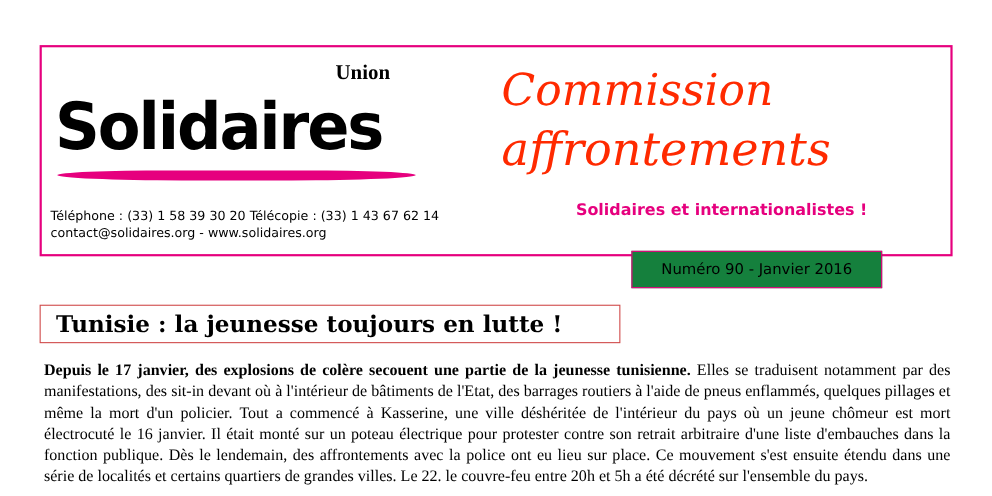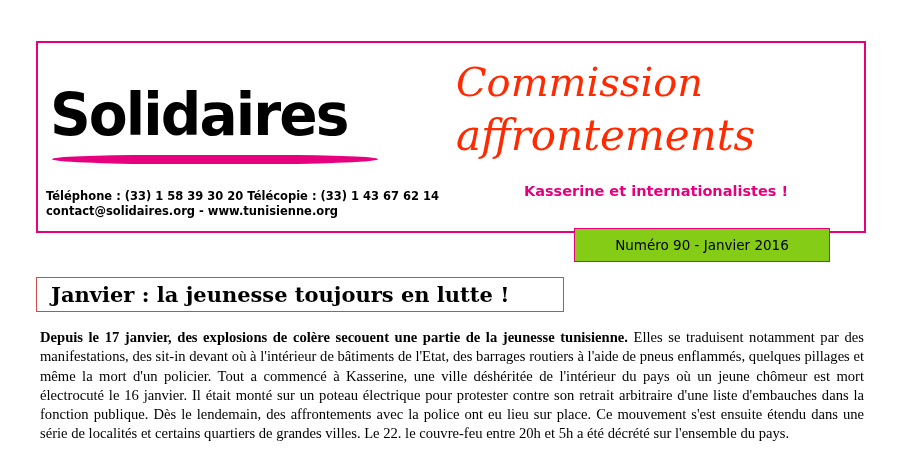--- a/index.html
+++ b/index.html
@@ -79,21 +79,21 @@
   .contact {
     position: absolute;
     left: 8px;
     top: 146px;
     font-family: "DejaVu Sans", sans-serif;
     font-size: 11.5px;
     line-height: 15px;
     font-weight: bold;
     color: #000;
   }
-  .contact .line2, .contact .line3 { font-weight: bold; }
+  .contact .line2, .contact .line3 { font-weight: normal; }
 
   .commission {
     position: absolute;
     left: 418px;
     top: 12px;
     width: 400px;
     font-family: "DejaVu Serif", serif;
     font-style: italic;
     font-weight: normal;
     color: #ff2a00;
@@ -113,25 +113,25 @@
     font-weight: bold;
     font-size: 14.5px;
     color: #e6007e;
   }
 
   
   .numero-box {
     position: absolute;
     left: 574px;
     top: 228px;
-    width: 256px;
+    width: 228px;
     height: 34px;
     border: 1px solid #e6007e;
     box-sizing: border-box;
-    background: #84cc16;
+    background: #15803d;
     display: flex;
     align-items: center;
     justify-content: center;
   }
   .numero-text {
     font-family: "DejaVu Sans", sans-serif;
     font-size: 13.5px;
     color: #000;
   }
 
@@ -172,43 +172,44 @@
 </style>
 </head>
 <body>
 
 <div class="page">
 
   <div class="header-box">
 
     <div class="logo-block">
       <div class="logo-union">
+        <span class="l1">Union</span>
       </div>
       <div class="logo-word">Solidaires</div>
       <div class="logo-underline"></div>
     </div>
 
     <div class="contact">
       <div class="line2">Téléphone : (33) 1 58 39 30 20 Télécopie : (33) 1 43 67 62 14</div>
-      <div class="line3">contact@solidaires.org - www.tunisienne.org</div>
+      <div class="line3">contact@solidaires.org - www.solidaires.org</div>
     </div>
 
     <div class="commission">
       <span>Commission</span>
       <span class="l2">affrontements</span>
     </div>
 
-    <div class="slogan">Kasserine et internationalistes !</div>
+    <div class="slogan">Solidaires et internationalistes !</div>
   </div>
 
   <div class="numero-box">
     <span class="numero-text">Numéro 90 - Janvier 2016</span>
   </div>
 
   <div class="title-box">
-    <span class="title-text">Janvier : la jeunesse toujours en lutte !</span>
+    <span class="title-text">Tunisie : la jeunesse toujours en lutte !</span>
   </div>
 
   <div class="article">
     <b>Depuis le 17 janvier, des explosions de colère secouent une partie de la jeunesse tunisienne.</b><span> Elles se traduisent notamment par des manifestations, des sit-in devant où à l'intérieur de bâtiments de l'Etat, des barrages routiers à l'aide de pneus enflammés, quelques pillages et même la mort d'un policier. Tout a commencé à Kasserine, une ville déshéritée de l'intérieur du pays où un jeune chômeur est mort électrocuté le 16 janvier. Il était monté sur un poteau électrique pour protester contre son retrait arbitraire d'une liste d'embauches dans la fonction publique. Dès le lendemain, des affrontements avec la police ont eu lieu sur place. Ce mouvement s'est ensuite étendu dans une série de localités et certains quartiers de grandes villes. Le 22. le couvre-feu entre 20h et 5h a été décrété sur l'ensemble du pays.</span>
   </div>
 
 </div>
 
 </body></html>

